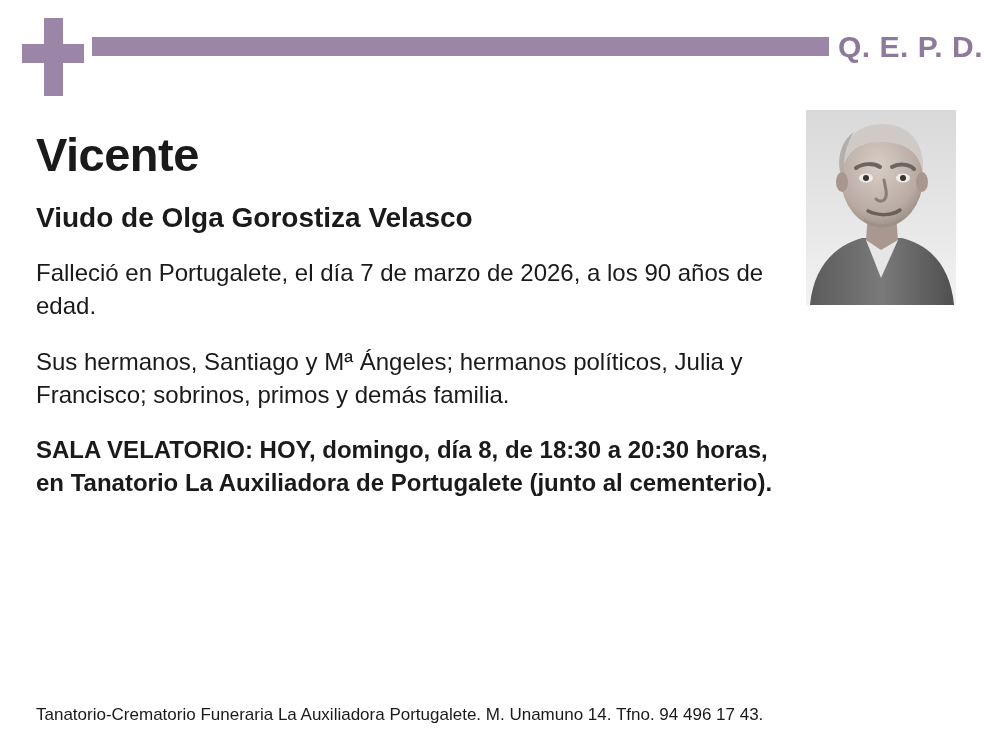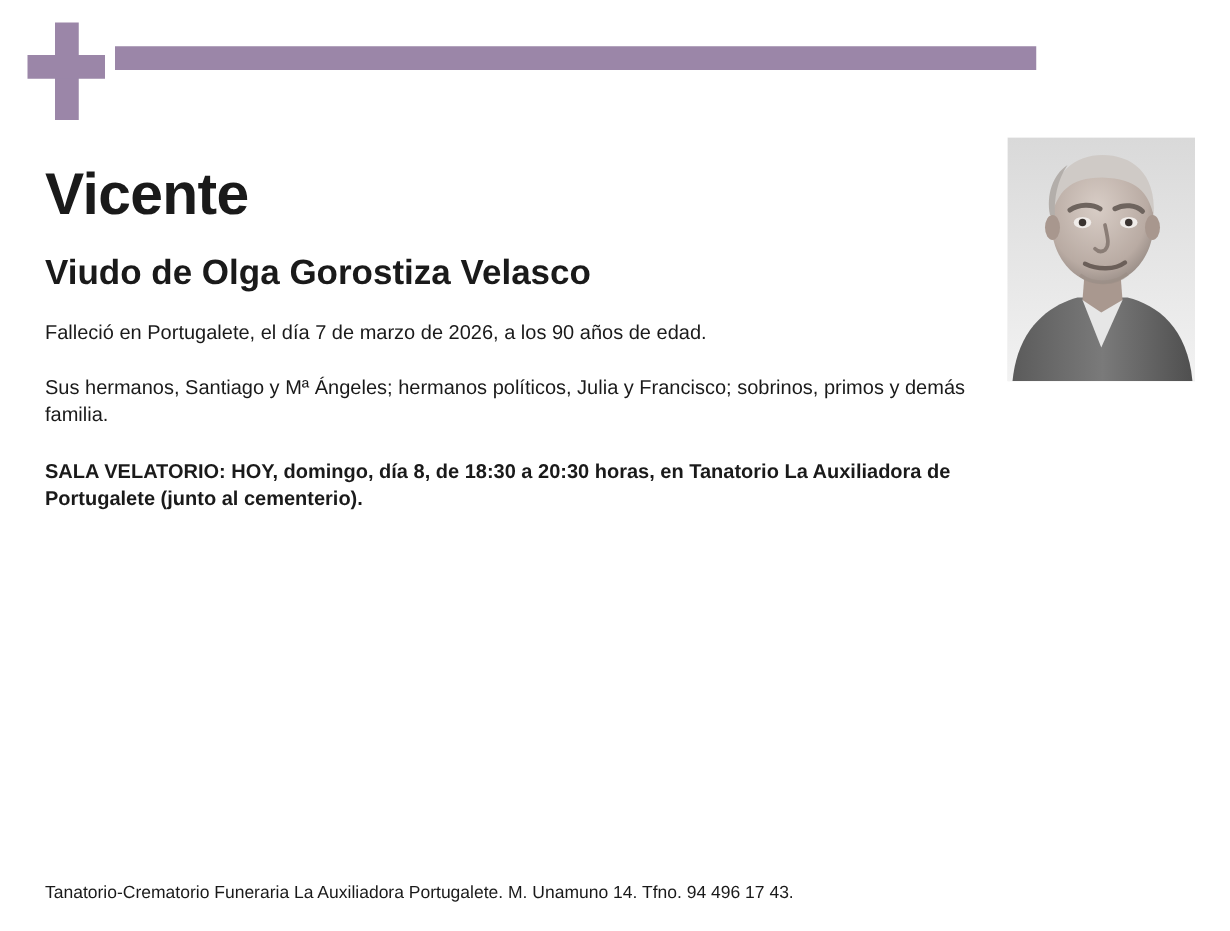--- a/index.html
+++ b/index.html
@@ -96,47 +96,48 @@
   }
   .name .line2 { display: block; }
   .spouse {
     margin: 22px 0 0 0;
     font-size: 28px;
     font-weight: bold;
     color: #1a1a1a;
   }
   p.body {
     margin: 22px 0 0 0;
-    font-size: 16px;
+    font-size: 24px;
     line-height: 1.38;
     color: #1a1a1a;
   }
   p.body.bold {
     font-weight: bold;
   }
   .footer {
     position: absolute;
     left: 36px;
     top: 705px;
-    font-size: 14px;
+    font-size: 17px;
     color: #1a1a1a;
     white-space: nowrap;
   }
 </style>
 </head>
 <body>
 
 <div class="page">
 
   <div class="header">
     <div class="cross">
       <div class="v"></div>
       <div class="h"></div>
     </div>
     <div class="rule"></div>
+    <div class="qepd">Q. E. P. D.</div>
   </div>
 
   <div class="portrait">
     <svg width="150" height="195" viewBox="0 0 150 195">
       <defs>
         <linearGradient id="bg" x1="0" y1="0" x2="0" y2="1">
           <stop offset="0%" stop-color="#d9d9d9"></stop>
           <stop offset="100%" stop-color="#f2f2f2"></stop>
         </linearGradient>
         <linearGradient id="suit" x1="0" y1="0" x2="1" y2="0">

